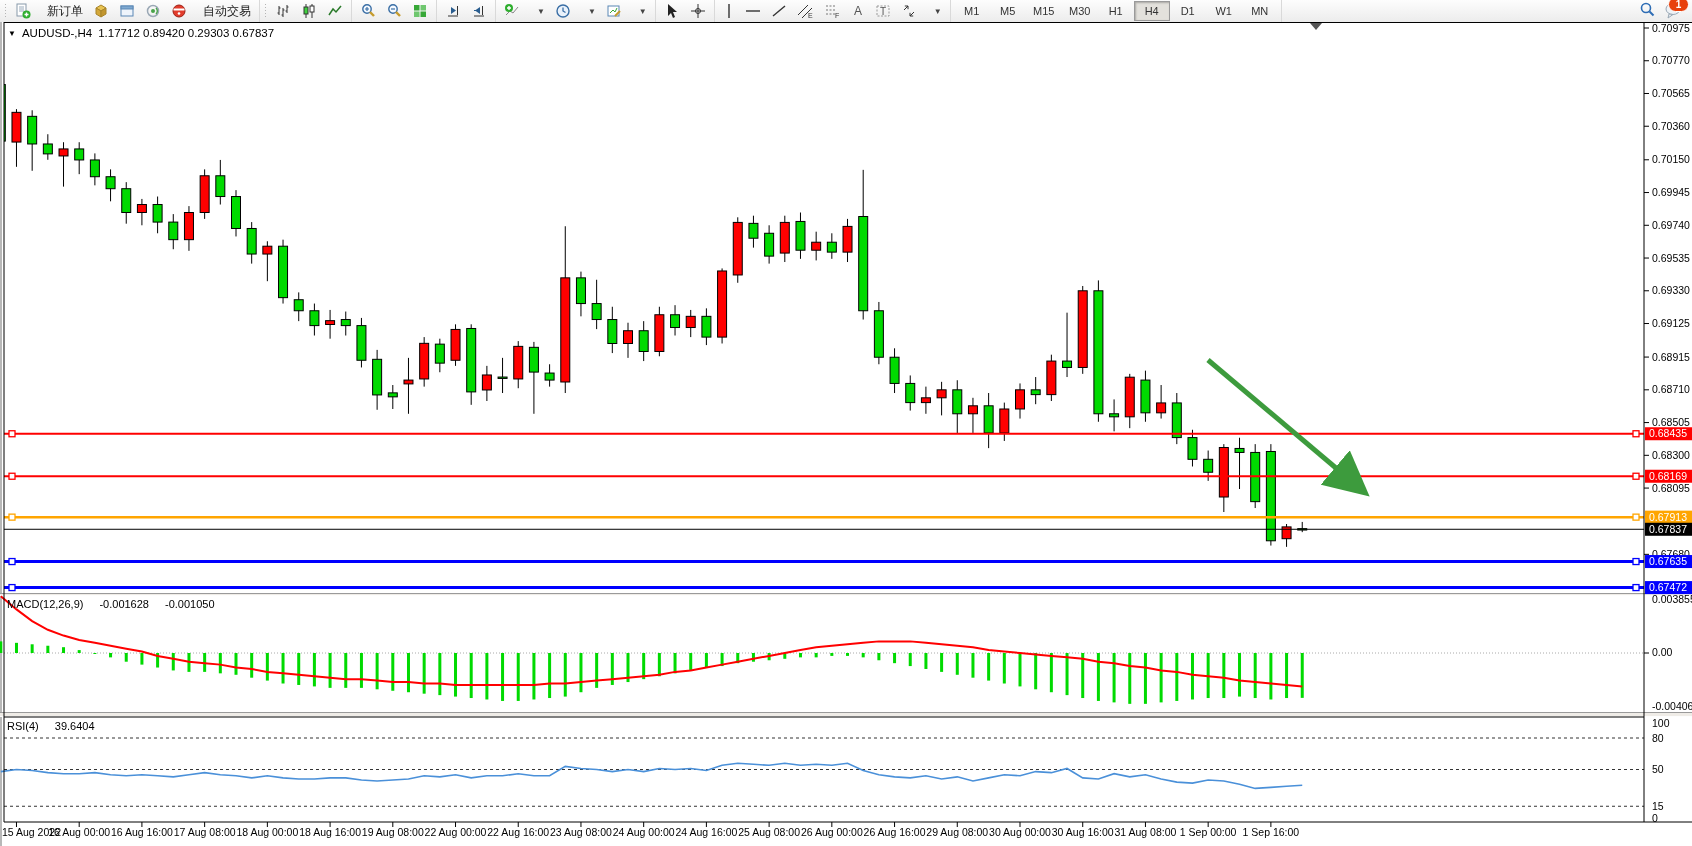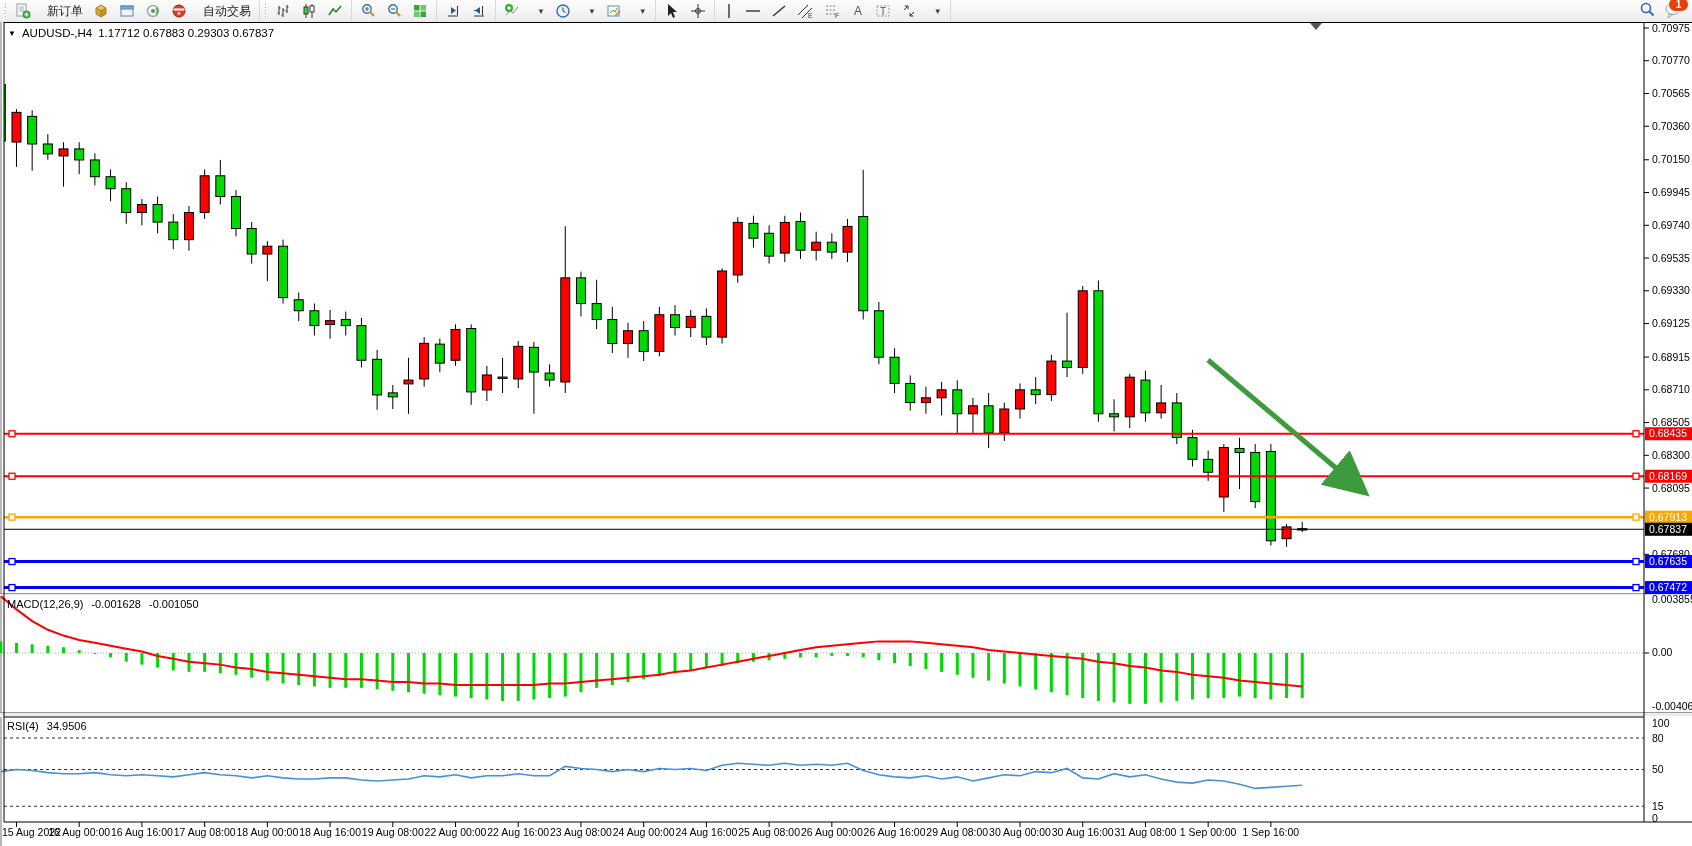--- a/index.html
+++ b/index.html
@@ -24,21 +24,21 @@
     background:#e8400c;color:#fff;font-size:10px;font-weight:bold;display:flex;align-items:center;
     justify-content:center;padding:0 3px;border:1px solid #fff;}
   
   .chart-window{position:absolute;left:0;top:22px;width:1692px;height:824px;background:#fff;}
   #chart-svg{position:absolute;left:0;top:0;}
   .chart-title{position:absolute;left:8px;top:5px;font-size:11.5px;color:#000;display:flex;gap:6px;align-items:center;}
   .chart-title .caret{font-size:8px;}
   .pane-label{position:absolute;left:7px;font-size:11px;color:#000;}
   .macd-label{top:576px;}
   .rsi-label{top:698px;}
-  .pane-label span{margin-right:8px;}
+  .pane-label span{margin-right:16px;}
 </style>
 </head>
 <body>
 
 <div class="toolbar">
   <div class="tb-group">
     <div class="tb-grip"></div>
     <div class="tb-btn">
       <span>
           <svg width="16" height="16">
@@ -279,20 +279,31 @@
       <span>
           <svg width="16" height="16">
         <path d="M3 7l4-4M7 3h-3.2M7 3v3.2" stroke="#333" fill="none"></path>
         <path d="M13 9l-4 4M9 13h3.2M9 13v-3.2" stroke="#333" fill="none"></path>
       </svg>
         </span>
       <span class="tb-caret">▼</span>
     </div>
   </div>
 
+  <div class="tb-group">
+    <div class="tf-btn">M1</div>
+    <div class="tf-btn">M5</div>
+    <div class="tf-btn">M15</div>
+    <div class="tf-btn">M30</div>
+    <div class="tf-btn">H1</div>
+    <div class="tf-btn active">H4</div>
+    <div class="tf-btn">D1</div>
+    <div class="tf-btn">W1</div>
+    <div class="tf-btn">MN</div>
+  </div>
 
   <div class="tb-right">
     <span><svg width="18" height="18">
       <circle cx="8" cy="7" r="4.5" fill="none" stroke="#2e6db5" stroke-width="1.6"></circle>
       <line x1="11.5" y1="10.5" x2="15.5" y2="14.5" stroke="#2e6db5" stroke-width="2"></line>
     </svg></span>
     <span class="chat-wrap">
       <span><svg width="18" height="18">
         <ellipse cx="9" cy="8" rx="7" ry="5.5" fill="#eef2f6" stroke="#9aa8b5"></ellipse>
         <path d="M5 13l-1 4 5-3.5z" fill="#eef2f6" stroke="#9aa8b5"></path>
@@ -722,25 +733,25 @@
       </g>
       <line x1="4" y1="0.5" x2="1692" y2="0.5" stroke="#000"></line>
       <line x1="4" y1="0" x2="4" y2="800" stroke="#000"></line>
     </svg>
 
   <div class="chart-title">
     <span class="caret">▼</span>
     <span>AUDUSD-,H4</span>
     <span>
       <span>1.17712</span>
-      <span>0.67883</span>
+      <span>0.89420</span>
       <span>0.29303</span>
       <span>0.67837</span>
     </span>
   </div>
 
   <div class="pane-label macd-label">
     <span>MACD(12,26,9)</span><span>-0.001628</span><span>-0.001050</span>
   </div>
   <div class="pane-label rsi-label">
-    <span>RSI(4)</span><span>34.9506</span>
+    <span>RSI(4)</span><span>39.6404</span>
   </div>
 </div>
 
 </body></html>

